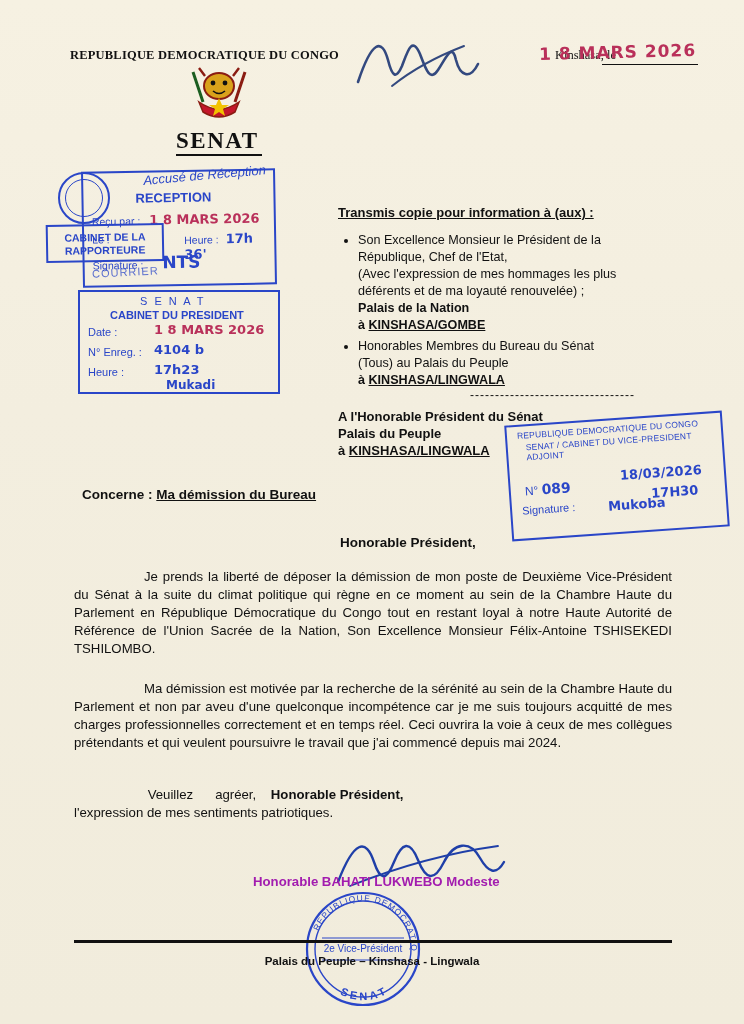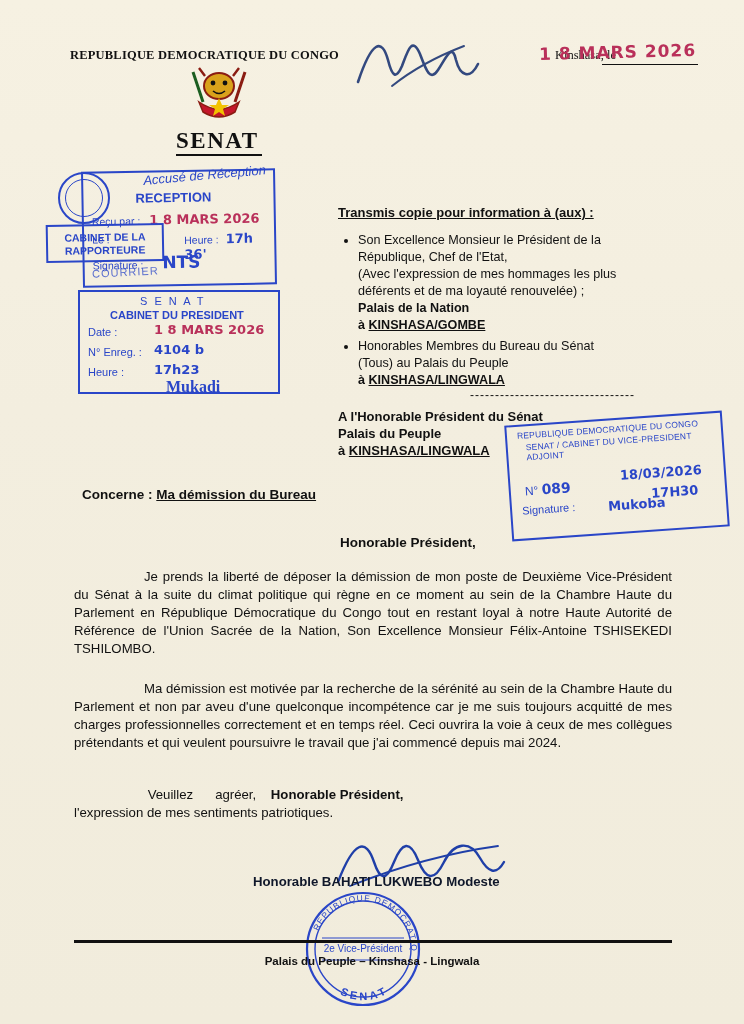--- a/index.html
+++ b/index.html
@@ -150,21 +150,21 @@
     position:absolute;left:340px;top:535px;font-size:13.5px;font-weight:bold;color:#111;
   }
   .para{
     position:absolute;color:#111;font-size:13.2px;line-height:18px;text-align:justify;
   }
   .p1{left:74px;top:568px;width:598px;}
   .p2{left:74px;top:680px;width:598px;}
   .p3{left:74px;top:786px;width:598px;}
   .indent{display:inline-block;width:70px;}
   .signature-name{
-    position:absolute;left:253px;top:874px;font-size:13.2px;font-weight:bold;color:#0f172a;
+    position:absolute;left:253px;top:874px;font-size:13.2px;font-weight:bold;color:#a21caf;
   }
   
   .sig-top{position:absolute;left:352px;top:30px;width:130px;height:60px;}
   .sig-bottom{position:absolute;left:330px;top:832px;width:180px;height:60px;}
   
   .round-seal{
     position:absolute;left:288px;top:890px;width:150px;height:118px;
   }
   .footer-rule{
     position:absolute;left:74px;top:940px;width:598px;height:3px;background:#111;
@@ -232,21 +232,21 @@
 
   <div class="stamp stamp-pres">
     <div class="t1">S E N A T</div>
     <div class="t2">CABINET DU PRESIDENT</div>
     <div class="l" style="top:34px;">Date :</div>
     <div class="v hand hand-red" style="top:30px;">1 8 MARS 2026</div>
     <div class="l" style="top:54px;">N° Enreg. :</div>
     <div class="v hand" style="top:50px;">4104 b</div>
     <div class="l" style="top:74px;">Heure :</div>
     <div class="v hand" style="top:70px;">17h23</div>
-    <div class="hand" style="position:absolute;left:86px;top:86px;font-size:16px;font-family:Liberation Serif, serif;">Mukadi</div>
+    <div class="hand" style="position:absolute;left:86px;top:86px;font-size:12px;">Mukadi</div>
   </div>
 
 
   <div class="transmis">
     <u>Transmis copie pour information à (aux) :</u>
   </div>
 
   <div class="bullets">
     <ul>
       <li>

